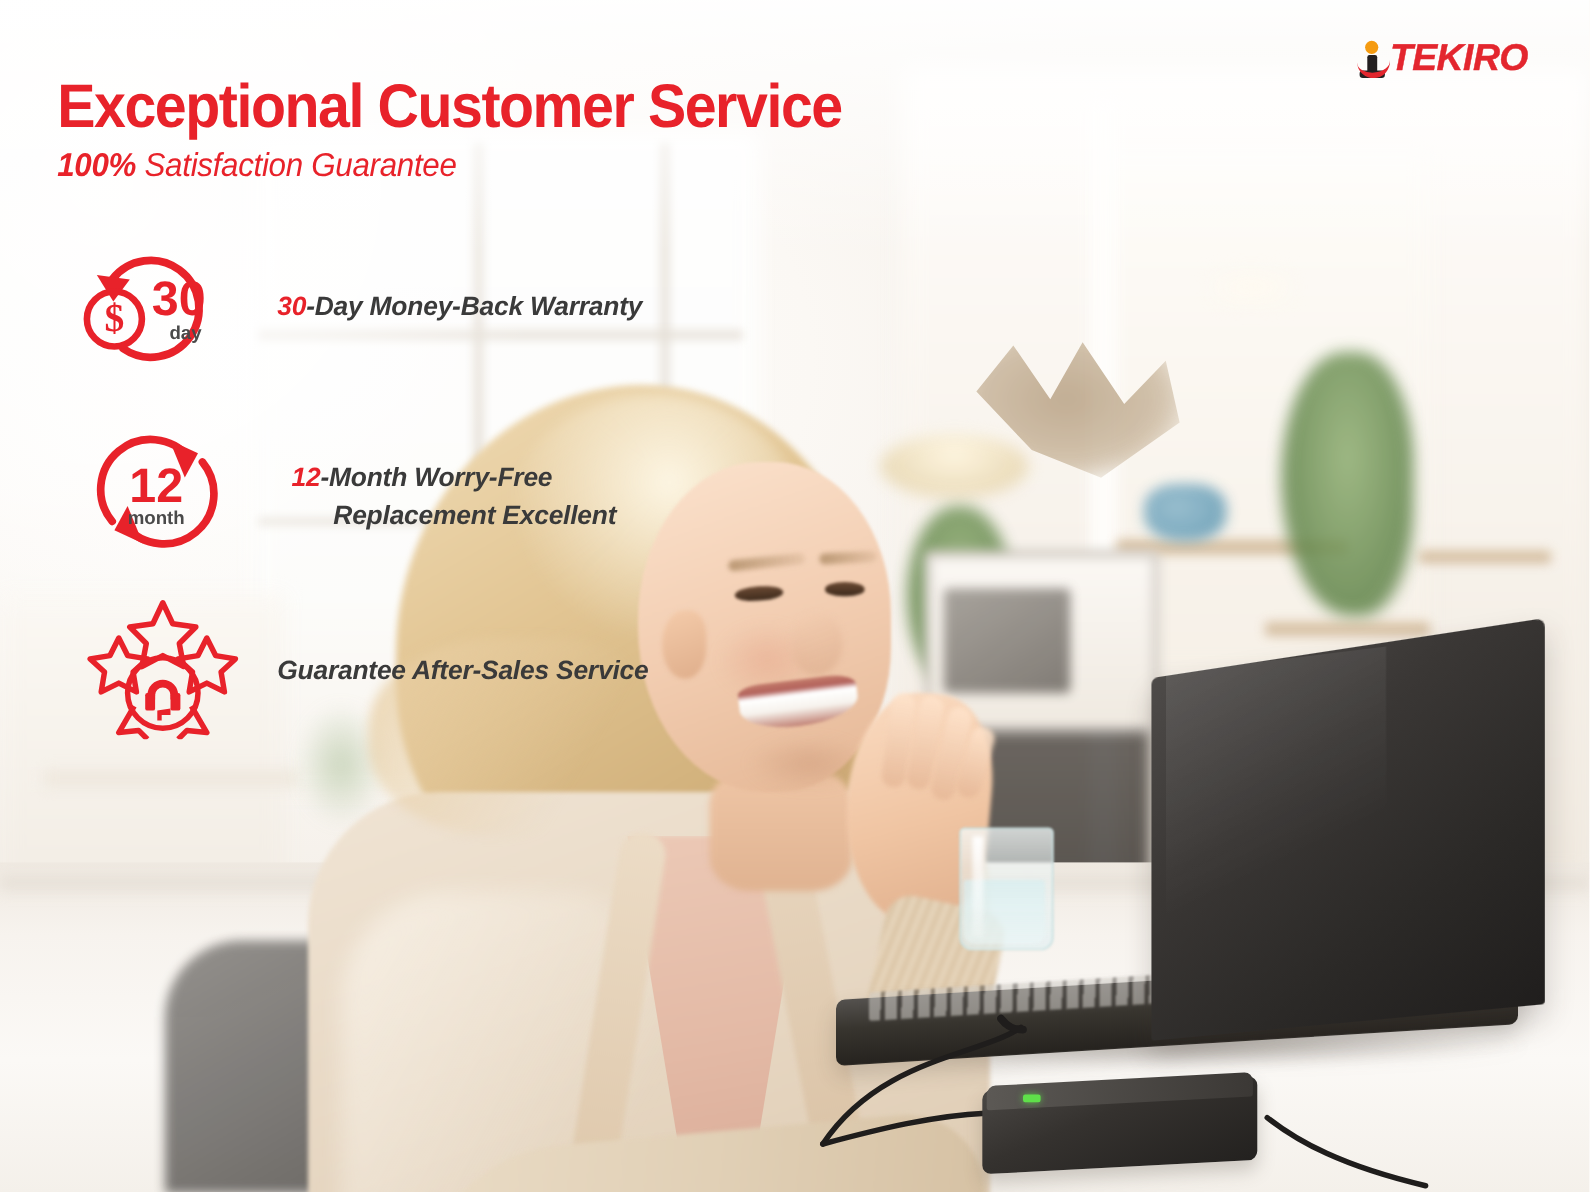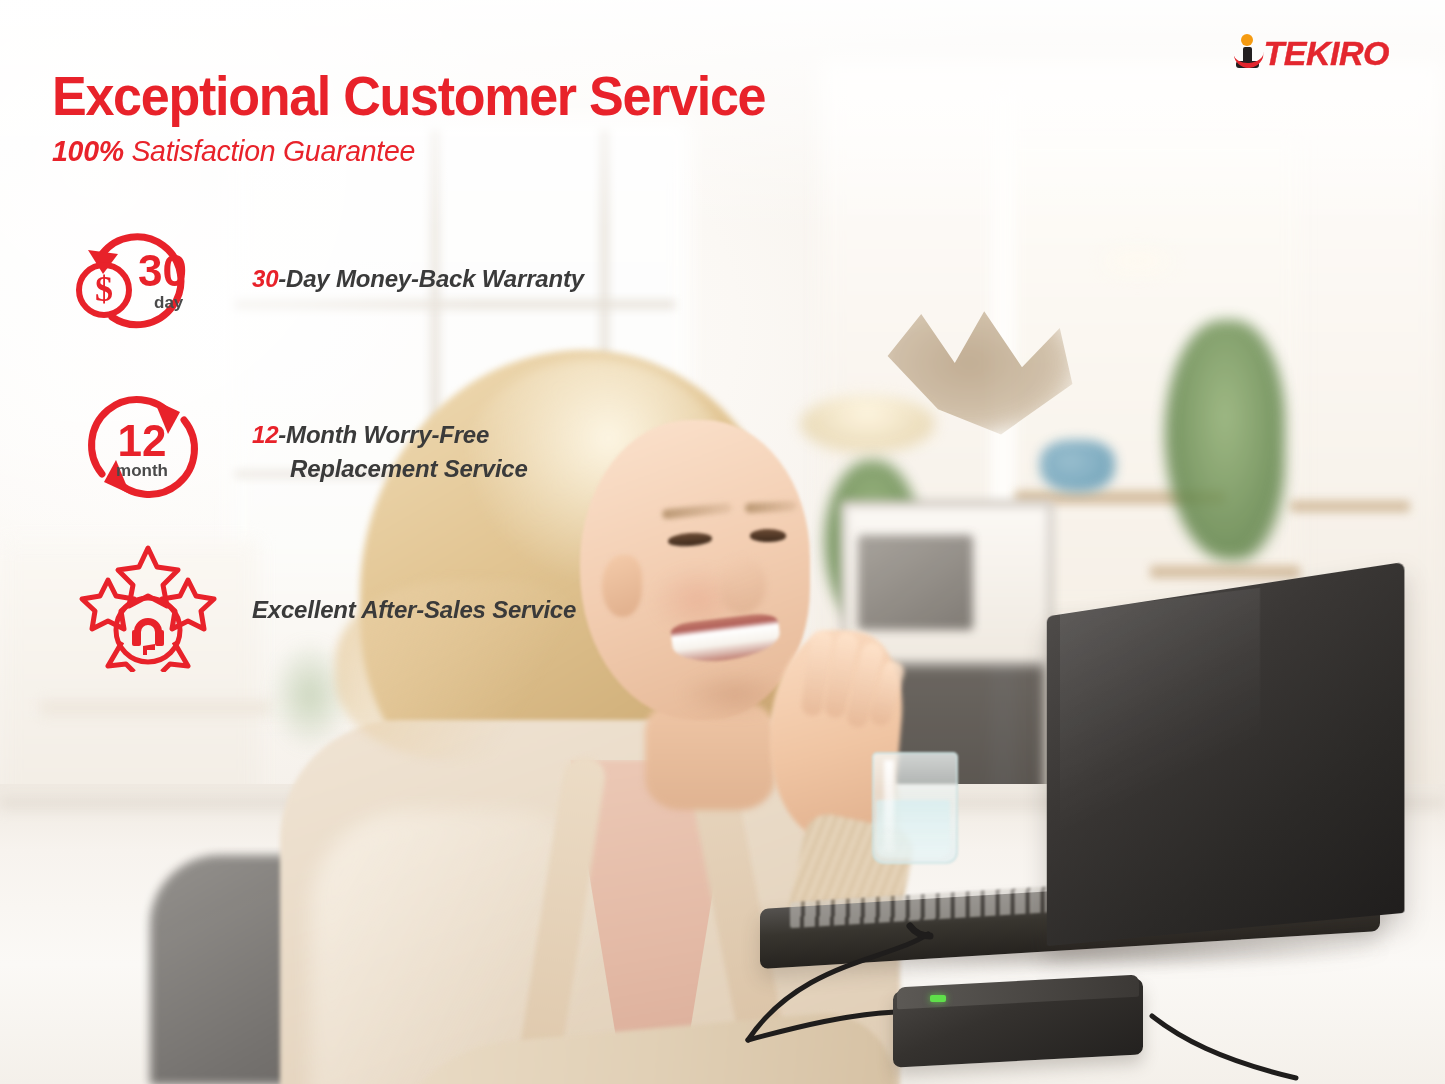--- a/index.html
+++ b/index.html
@@ -366,21 +366,21 @@
     position: absolute; left: 0; top: 0; width: 1445px; height: 230px;
     background: linear-gradient(180deg, rgba(255,255,255,.96) 0%, rgba(255,255,255,.55) 55%, rgba(255,255,255,0) 100%);
     pointer-events: none;
   }
 
   
   .content { position: absolute; inset: 0; }
 
   .logo {
     position: absolute; right: 56px; top: 34px;
-    display: flex; align-items: flex-start; gap: 4px;
+    display: flex; align-items: center; gap: 4px;
   }
   .logo-mark { position: relative; width: 26px; height: 34px; }
   .logo-dot {
     position: absolute; left: 7px; top: 0; width: 12px; height: 12px;
     background: #F59B11; border-radius: 50%;
   }
   .logo-stem {
     position: absolute; left: 9px; top: 13px; width: 9px; height: 17px;
     background: #231f20; border-radius: 2px;
   }
@@ -426,21 +426,21 @@
 
   .feature-icon { flex: 0 0 auto; }
   .feature-text {
     font-size: 24px; font-weight: 700; font-style: italic;
     color: #3a3a3a; letter-spacing: -.2px;
     line-height: 1.42;
     white-space: nowrap;
   }
   .feature-text .num { color: #E8222A; }
   .ft-pos-1 { position: absolute; left: 252px; top: 262px; }
-  .ft-pos-2 { position: absolute; left: 252px; top: 418px; font-style: italic; }
+  .ft-pos-2 { position: absolute; left: 265px; top: 418px; font-style: italic; }
   .ft-pos-3 { position: absolute; left: 252px; top: 593px; }
   .ft-line-2 { padding-left: 38px; }
 </style>
 </head>
 <body>
 
 <div class="banner">
 
   <div class="photo">
     <div class="bg-base"></div>
@@ -564,37 +564,37 @@
         <path d="M22 86 A 44 44 0 0 1 92 28" fill="none" stroke="#E8222A" stroke-width="7" stroke-linecap="round"></path>
         <path d="M74 12 L100 24 L88 46 Z" fill="#E8222A"></path>
         <path d="M104 32 A 44 44 0 0 1 34 90" fill="none" stroke="#E8222A" stroke-width="7" stroke-linecap="round"></path>
         <path d="M50 106 L24 94 L36 72 Z" fill="#E8222A"></path>
         <text x="62" y="68" font-family="'Liberation Sans',sans-serif" font-size="44" font-weight="700" fill="#E8222A" text-anchor="middle">12</text>
         <text x="62" y="88" font-family="'Liberation Sans',sans-serif" font-size="17" font-weight="700" fill="#4a4a4a" text-anchor="middle">month</text>
       </svg>
     </div>
     <div class="feature-text ft-pos-2">
       <div><span class="num">12</span><span>-Month Worry-Free</span></div>
-      <div class="ft-line-2">Replacement Service</div>
+      <div class="ft-line-2">Replacement Excellent</div>
     </div>
 
     <div class="feature feature-3">
       <svg class="feature-icon" width="140" height="130" viewBox="0 0 140 130">
         <g fill="none" stroke="#E8222A" stroke-width="5" stroke-linejoin="round">
           <path d="M70 6 L79 25 L100 28 L85 43 L89 64 L70 54 L51 64 L55 43 L40 28 L61 25 Z"></path>
           <path d="M24 34 L32 50 L50 53 L37 65 L40 83 L24 75 L8 83 L11 65 L-2 53 L16 50 Z" transform="translate(6,4)"></path>
           <path d="M116 34 L124 50 L142 53 L129 65 L132 83 L116 75 L100 83 L103 65 L90 53 L108 50 Z" transform="translate(-6,4)"></path>
           <path d="M44 100 L30 124 L48 122 L56 130"></path>
           <path d="M96 100 L110 124 L92 122 L84 130"></path>
           <circle cx="70" cy="88" r="32"></circle>
         </g>
         <g fill="#E8222A">
           <path d="M56 90 a14 14 0 0 1 28 0 v4 h-7 v-4 a7 7 0 0 0 -14 0 v4 h-7 z"></path>
           <rect x="54" y="88" width="9" height="16" rx="2"></rect>
           <rect x="77" y="88" width="9" height="16" rx="2"></rect>
           <path d="M77 102 v6 h-8 v5 h-4 v-9 z"></path>
         </g>
       </svg>
     </div>
-    <div class="feature-text ft-pos-3"><span>Excellent After-Sales Service</span></div>
+    <div class="feature-text ft-pos-3"><span>Guarantee After-Sales Service</span></div>
 
   </div>
 </div>
 
 </body></html>

